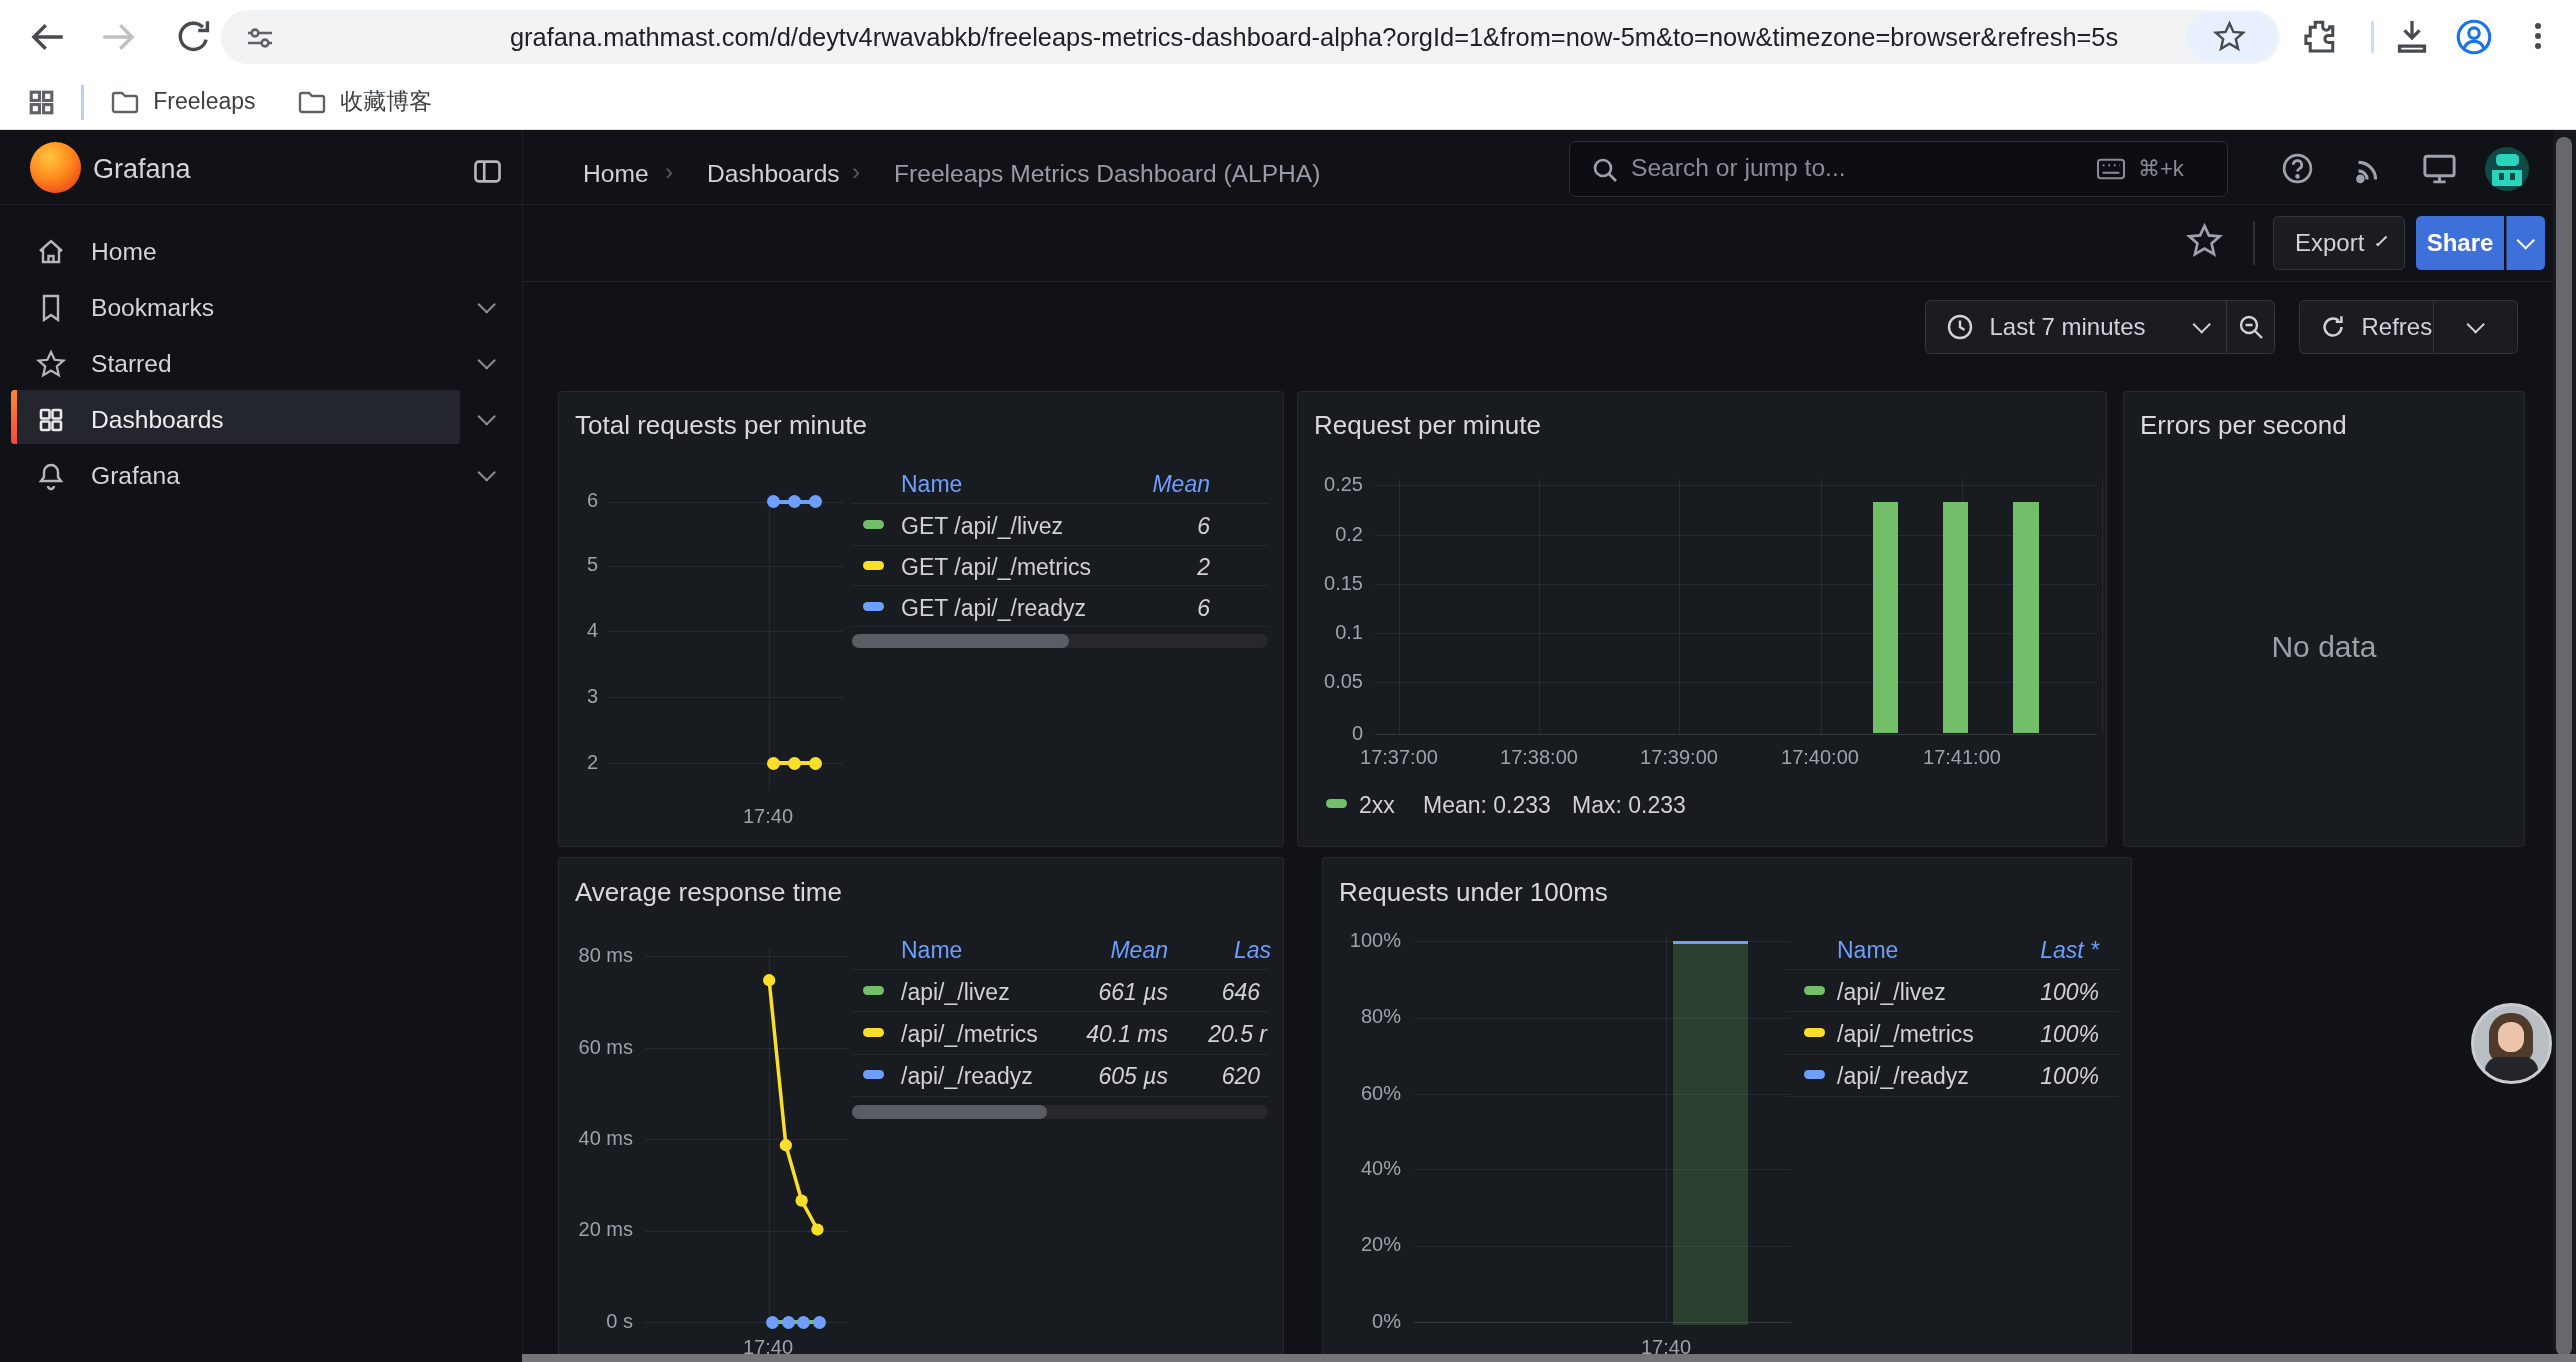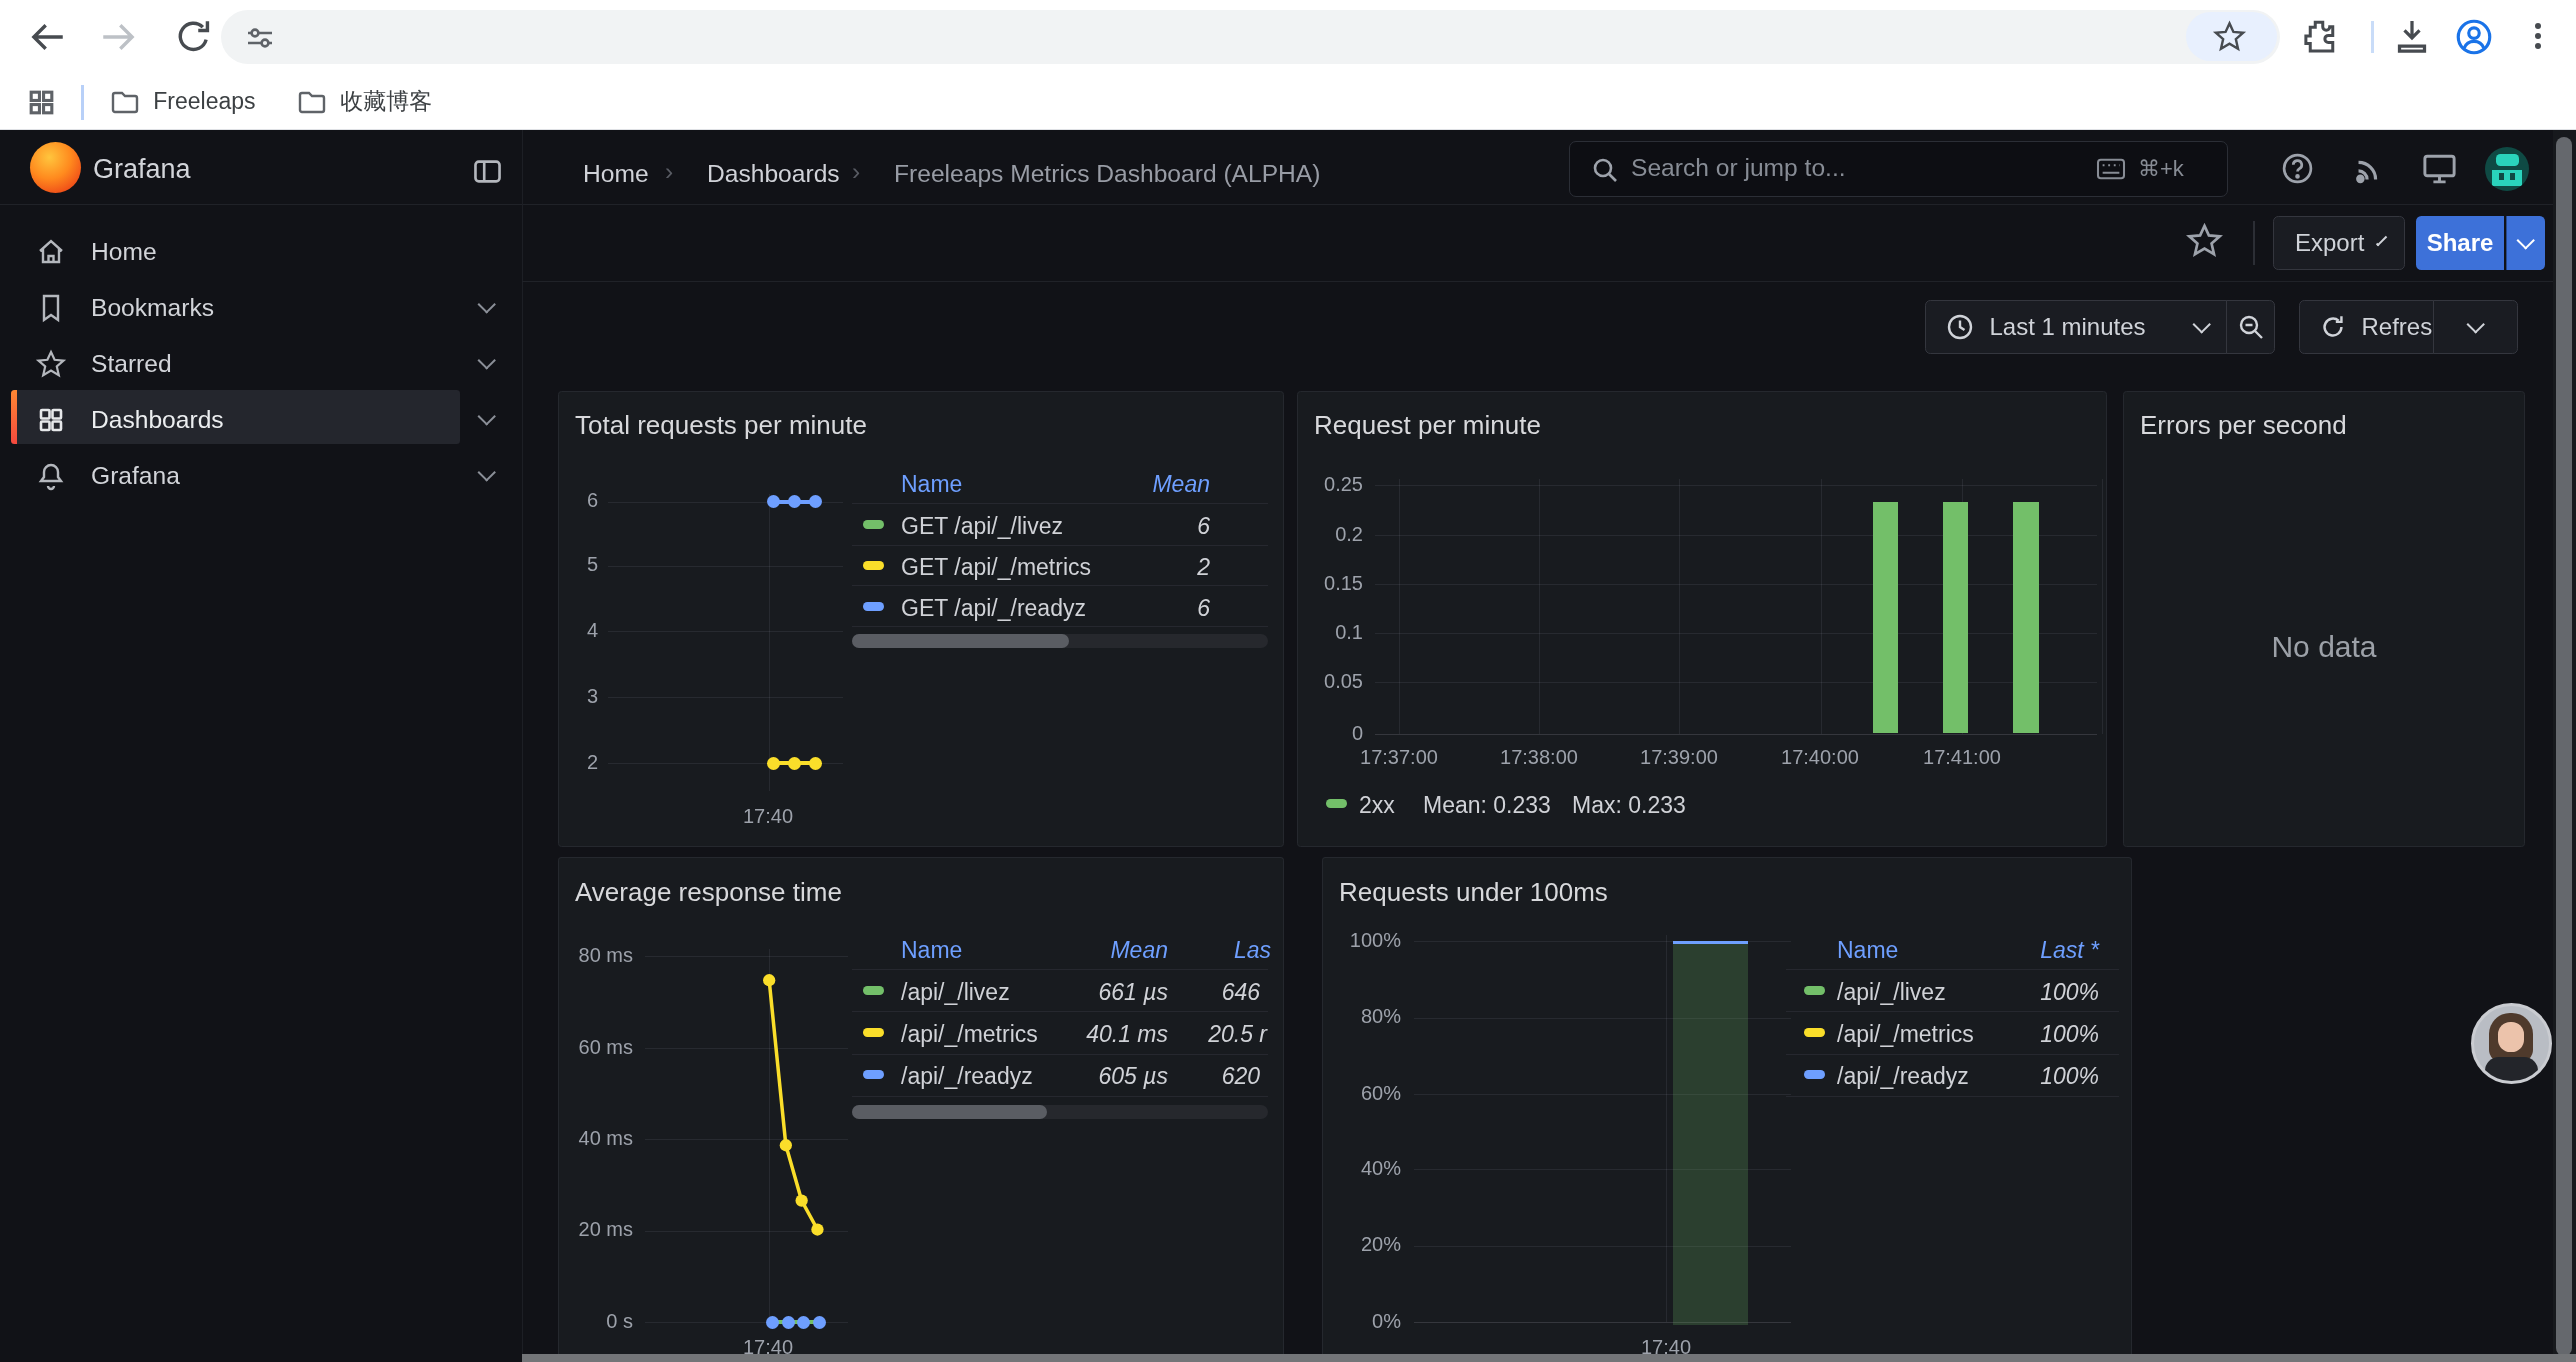--- a/index.html
+++ b/index.html
@@ -92,20 +92,21 @@
         </svg>
       </div>
     <div class="urlbar">
       <div class="abs" style="left:23px;top:12.3px;color:#5f6368">
         <svg class="i" width="32" height="32" viewBox="0 0 32 32" stroke="currentColor" fill="none" stroke-width="2.6">
             <circle cx="11" cy="11" r="3.4"></circle>
             <circle cx="21" cy="21" r="3.4"></circle>
             <path d="M4 11 H7.5 M14.5 11 H28 M4 21 H17.5 M24.5 21 H28"></path>
           </svg>
         </div>
+      <div class="urltext">grafana.mathmast.com/d/deytv4rwavabkb/freeleaps-metrics-dashboard-alpha?orgId=1&amp;from=now-5m&amp;to=now&amp;timezone=browser&amp;refresh=5s</div>
       <div class="starpill">
         <div class="abs" style="left:26px;top:7px;color:#474b50">
           <svg class="i" width="35" height="35" viewBox="0 0 32 32" stroke="currentColor" fill="none" stroke-width="2.2">
               <path d="M16 4 L19.6 11.8 L28.5 12.6 L21.8 18.4 L23.8 27.2 L16 22.6 L8.2 27.2 L10.2 18.4 L3.5 12.6 L12.4 11.8 Z"></path>
             </svg>
           </div>
       </div>
     </div>
     <div class="navbtn" style="left:2299px">
       <svg class="i" width="40" height="40" viewBox="0 0 32 32" stroke="currentColor" fill="none" stroke-width="2.4">
@@ -287,21 +288,21 @@
     <span class="ch chev"></span>
   </div>
 
   <div class="gbtn" style="left:1925px;top:300px;width:302px;padding:0 17.5px;gap:14px;border-radius:5.3px 0 0 5.3px">
     <span>
       <svg class="i" width="32" height="32" viewBox="0 0 32 32" stroke="currentColor" fill="none" stroke-width="2.4">
           <circle cx="16" cy="16" r="11"></circle>
           <path d="M16 9.5 v6.5 l4.5 3"></path>
         </svg>
       </span>
-    <span style="font-weight:500">Last 1 minutes</span>
+    <span style="font-weight:500">Last 7 minutes</span>
     <span class="chev" style="margin-left:auto"></span>
   </div>
   <div class="gbtn" style="left:2226px;top:300px;width:49px;justify-content:center;border-radius:0 5.3px 5.3px 0">
     <span>
       <svg class="i" width="32" height="32" viewBox="0 0 32 32" stroke="currentColor" fill="none" stroke-width="2.4">
           <circle cx="14" cy="14" r="8"></circle>
           <path d="M20 20 L27 27 M10.5 14 h7"></path>
         </svg>
       </span>
   </div>

